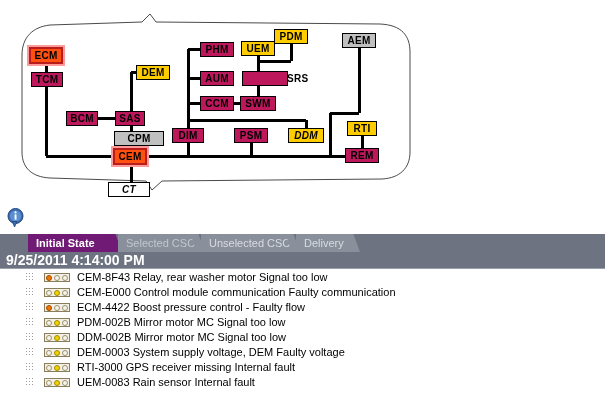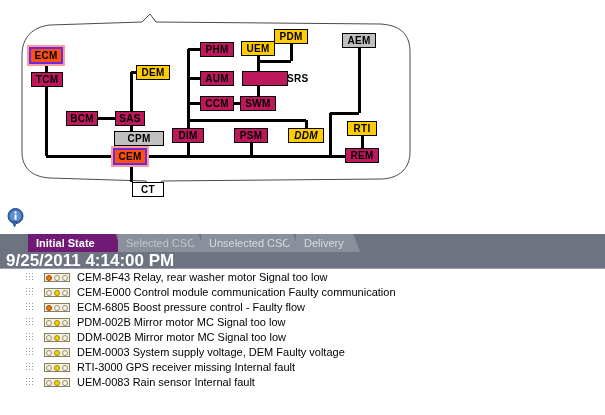--- a/index.html
+++ b/index.html
@@ -29,21 +29,21 @@
     color:#000;
     white-space:nowrap;
     z-index:5;
   }
   .n-green{background:#be185d;}
   .n-yellow{background:#ffcc00;}
   .n-grey{background:#c0c0c0;}
   .n-white{background:#ffffff;}
   .n-red{
     background:#ff5010;
-    border:2px solid #6d28d9;
+    border:2px solid #b91c1c;
     box-shadow:0 0 0 2px #ff9a9a;
     height:17px;line-height:13px;
     color:#000;
   }
 
   
   #infobar{position:absolute;left:0;top:205px;width:605px;height:28px;background:#fff;}
   #info-icon{position:absolute;left:7px;top:3px;width:17px;height:20px;}
 
   
@@ -67,21 +67,21 @@
     transform:skewX(20deg);
     transform-origin:bottom left;
   }
   .tab.active{background:#701a75;color:#ffffff;font-weight:bold;}
   .tab.dim{color:#c2c6cd;}
 
   
   #datebar{
     position:absolute;left:0;top:252px;width:605px;height:17px;
     background:#6d7380;color:#ffffff;
-    font-size:17px;font-weight:bold;line-height:17px;
+    font-size:14px;font-weight:bold;line-height:17px;
     padding-left:6px;box-sizing:border-box;
     border-bottom:1px solid #9aa0aa;
   }
 
   
   #faultlist{position:absolute;left:0;top:270px;width:605px;height:145px;background:#fff;}
   .frow{
     position:relative;height:15px;line-height:15px;
     display:flex;align-items:center;
     font-size:11px;color:#000;white-space:nowrap;
@@ -156,21 +156,21 @@
       </g>
     </svg>
 
     <div class="node n-red" style="left:29px;top:47px;width:34px;">ECM</div>
     <div class="node n-green" style="left:31px;top:72px;width:32px;">TCM</div>
     <div class="node n-green" style="left:66px;top:111px;width:32px;">BCM</div>
     <div class="node n-green" style="left:115px;top:111px;width:30px;">SAS</div>
     <div class="node n-yellow" style="left:136px;top:65px;width:34px;">DEM</div>
     <div class="node n-grey" style="left:114px;top:131px;width:50px;">CPM</div>
     <div class="node n-red" style="left:113px;top:148px;width:34px;">CEM</div>
-    <div class="node n-white" style="left:132px;top:182px;width:32px;">CT</div>
+    <div class="node n-white" style="left:108px;top:182px;width:42px;font-style:italic;">CT</div>
 
     <div class="node n-green" style="left:200px;top:42px;width:34px;">PHM</div>
     <div class="node n-green" style="left:200px;top:71px;width:34px;">AUM</div>
     <div class="node n-green" style="left:200px;top:96px;width:34px;">CCM</div>
     <div class="node n-green" style="left:172px;top:128px;width:32px;">DIM</div>
 
     <div class="node n-yellow" style="left:241px;top:41px;width:34px;">UEM</div>
     <div class="node n-green" style="left:242px;top:71px;width:32px;padding-left:44px;">SRS</div>
     <div class="node n-green" style="left:240px;top:96px;width:36px;">SWM</div>
     <div class="node n-yellow" style="left:274px;top:29px;width:34px;">PDM</div>
@@ -272,21 +272,21 @@
             <rect x="0" y="6" width="1" height="1"></rect>
             <rect x="3" y="6" width="1" height="1"></rect>
             <rect x="6" y="6" width="1" height="1"></rect>
           </g>
         </svg>
       <span class="lights">
           <i class="lamp on-red"></i>
           <i class="lamp"></i>
           <i class="lamp"></i>
         </span>
-      <span class="ftext">ECM-6805 Boost pressure control - Faulty flow</span>
+      <span class="ftext">ECM-4422 Boost pressure control - Faulty flow</span>
     </div>
 
     <div class="frow">
       <svg class="grip" viewBox="0 0 9 9">
           <g fill="#9a9a9a">
             <rect x="0" y="0" width="1" height="1"></rect>
             <rect x="3" y="0" width="1" height="1"></rect>
             <rect x="6" y="0" width="1" height="1"></rect>
             <rect x="0" y="3" width="1" height="1"></rect>
             <rect x="3" y="3" width="1" height="1"></rect>

